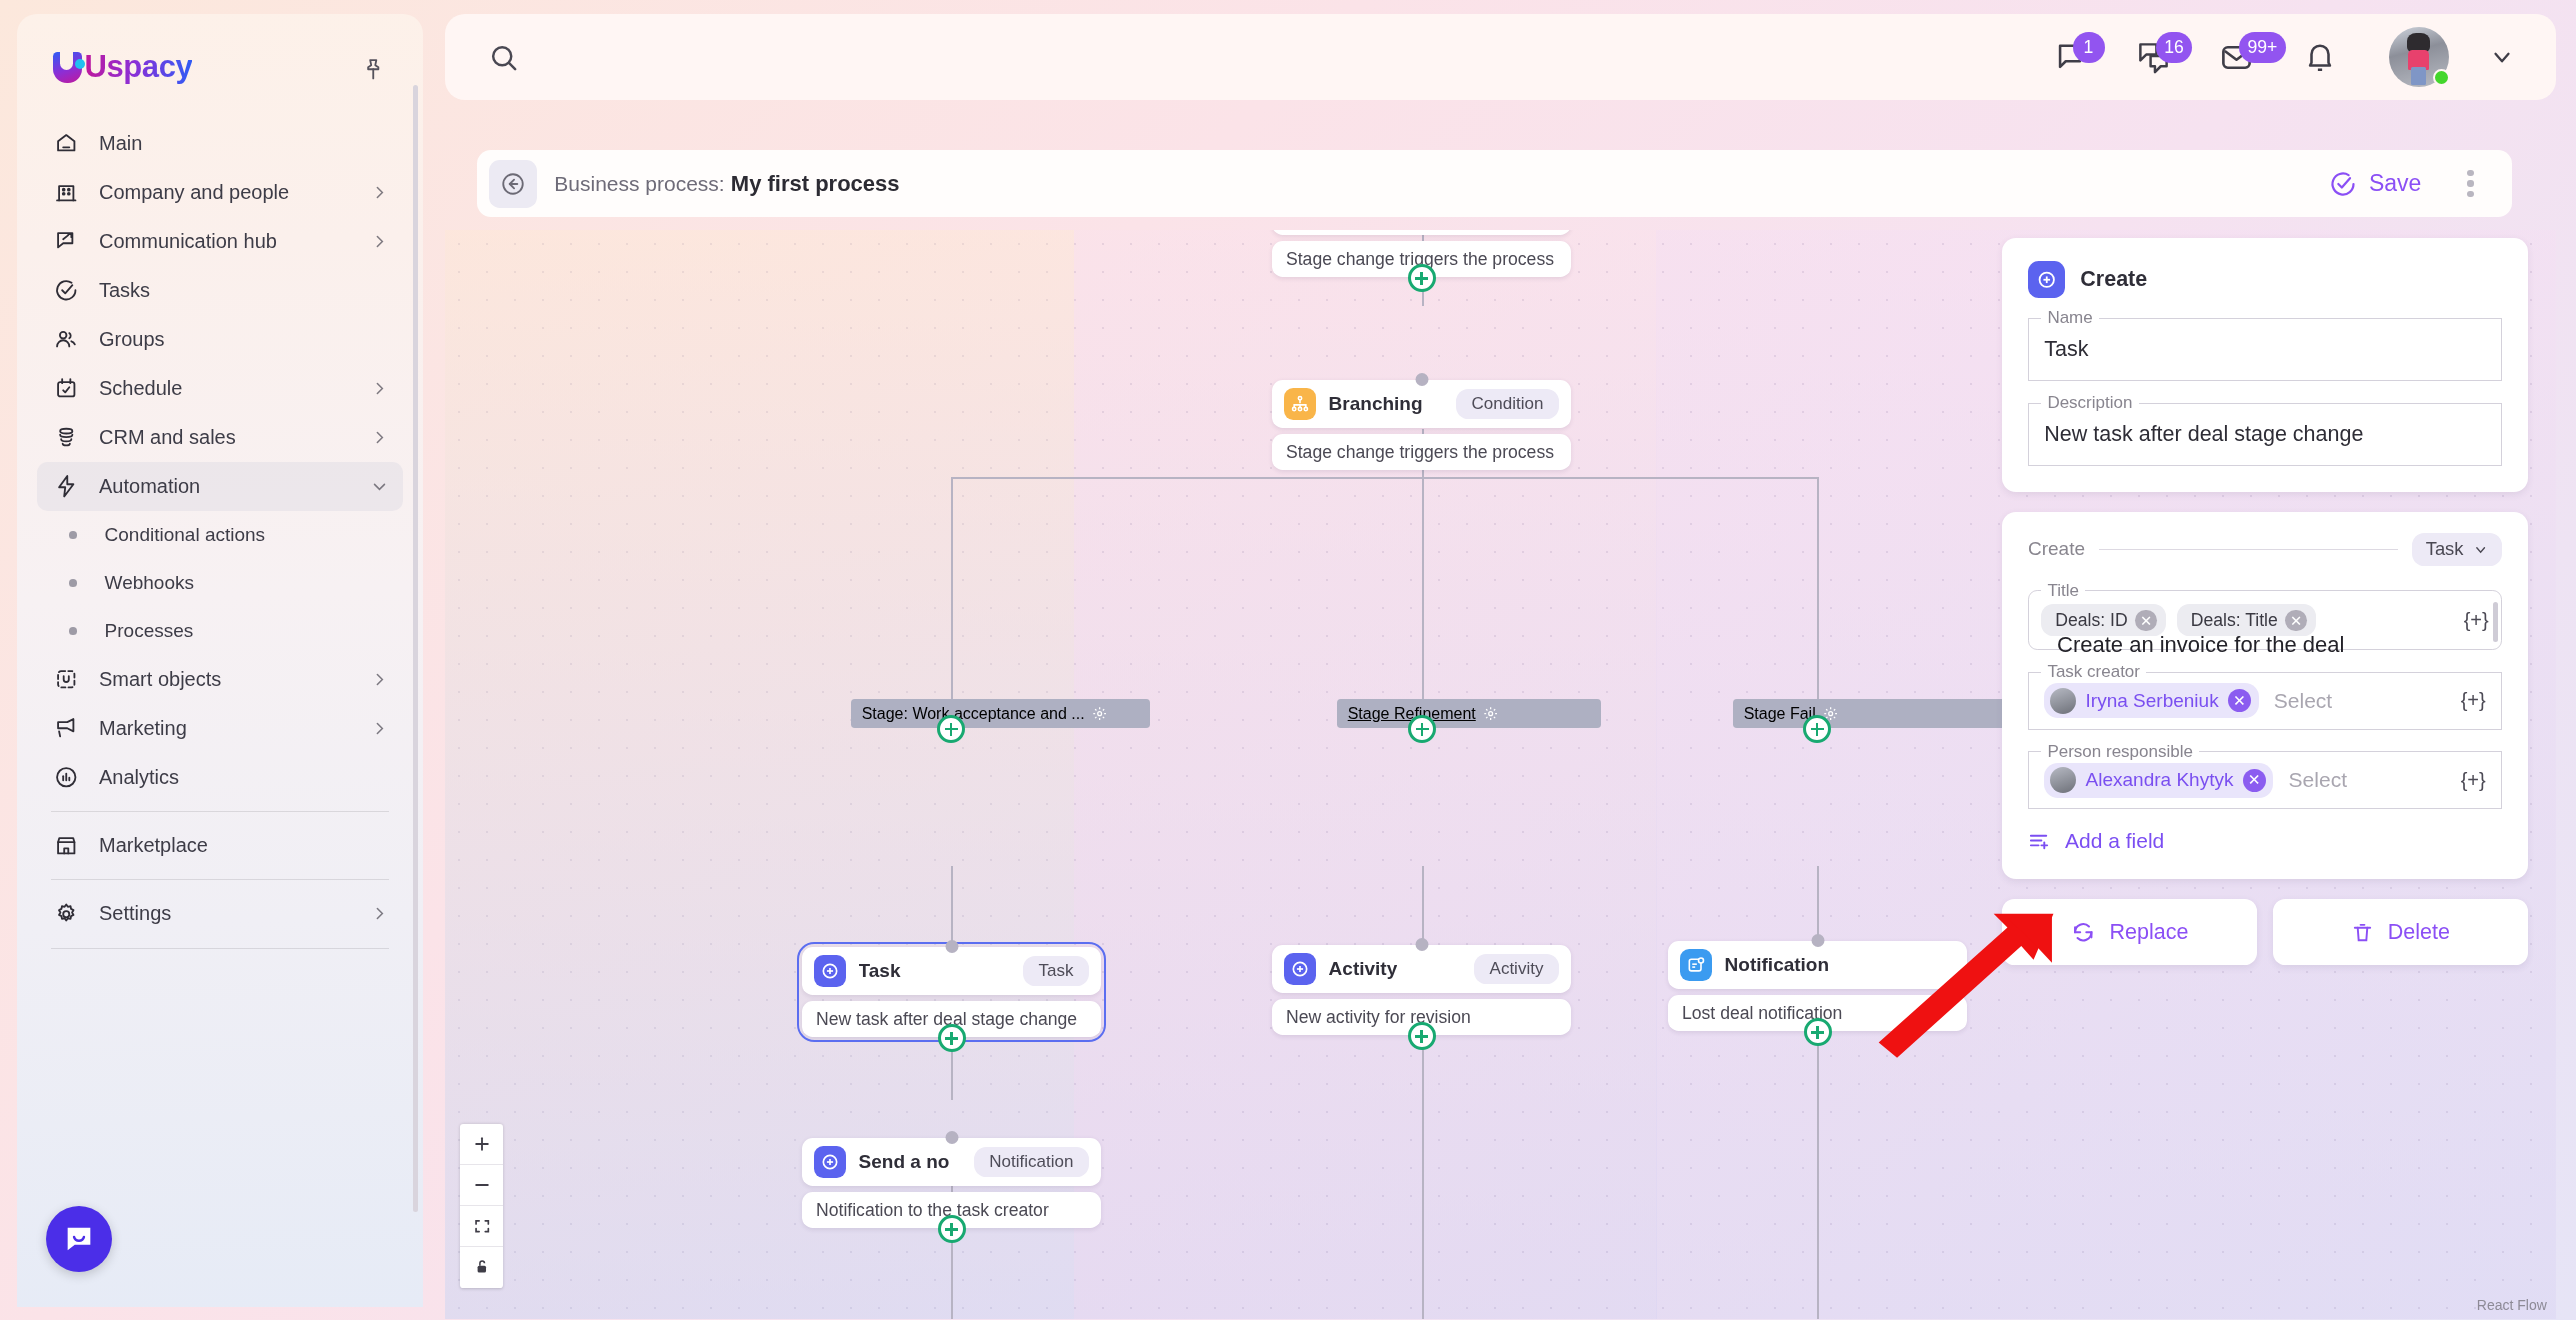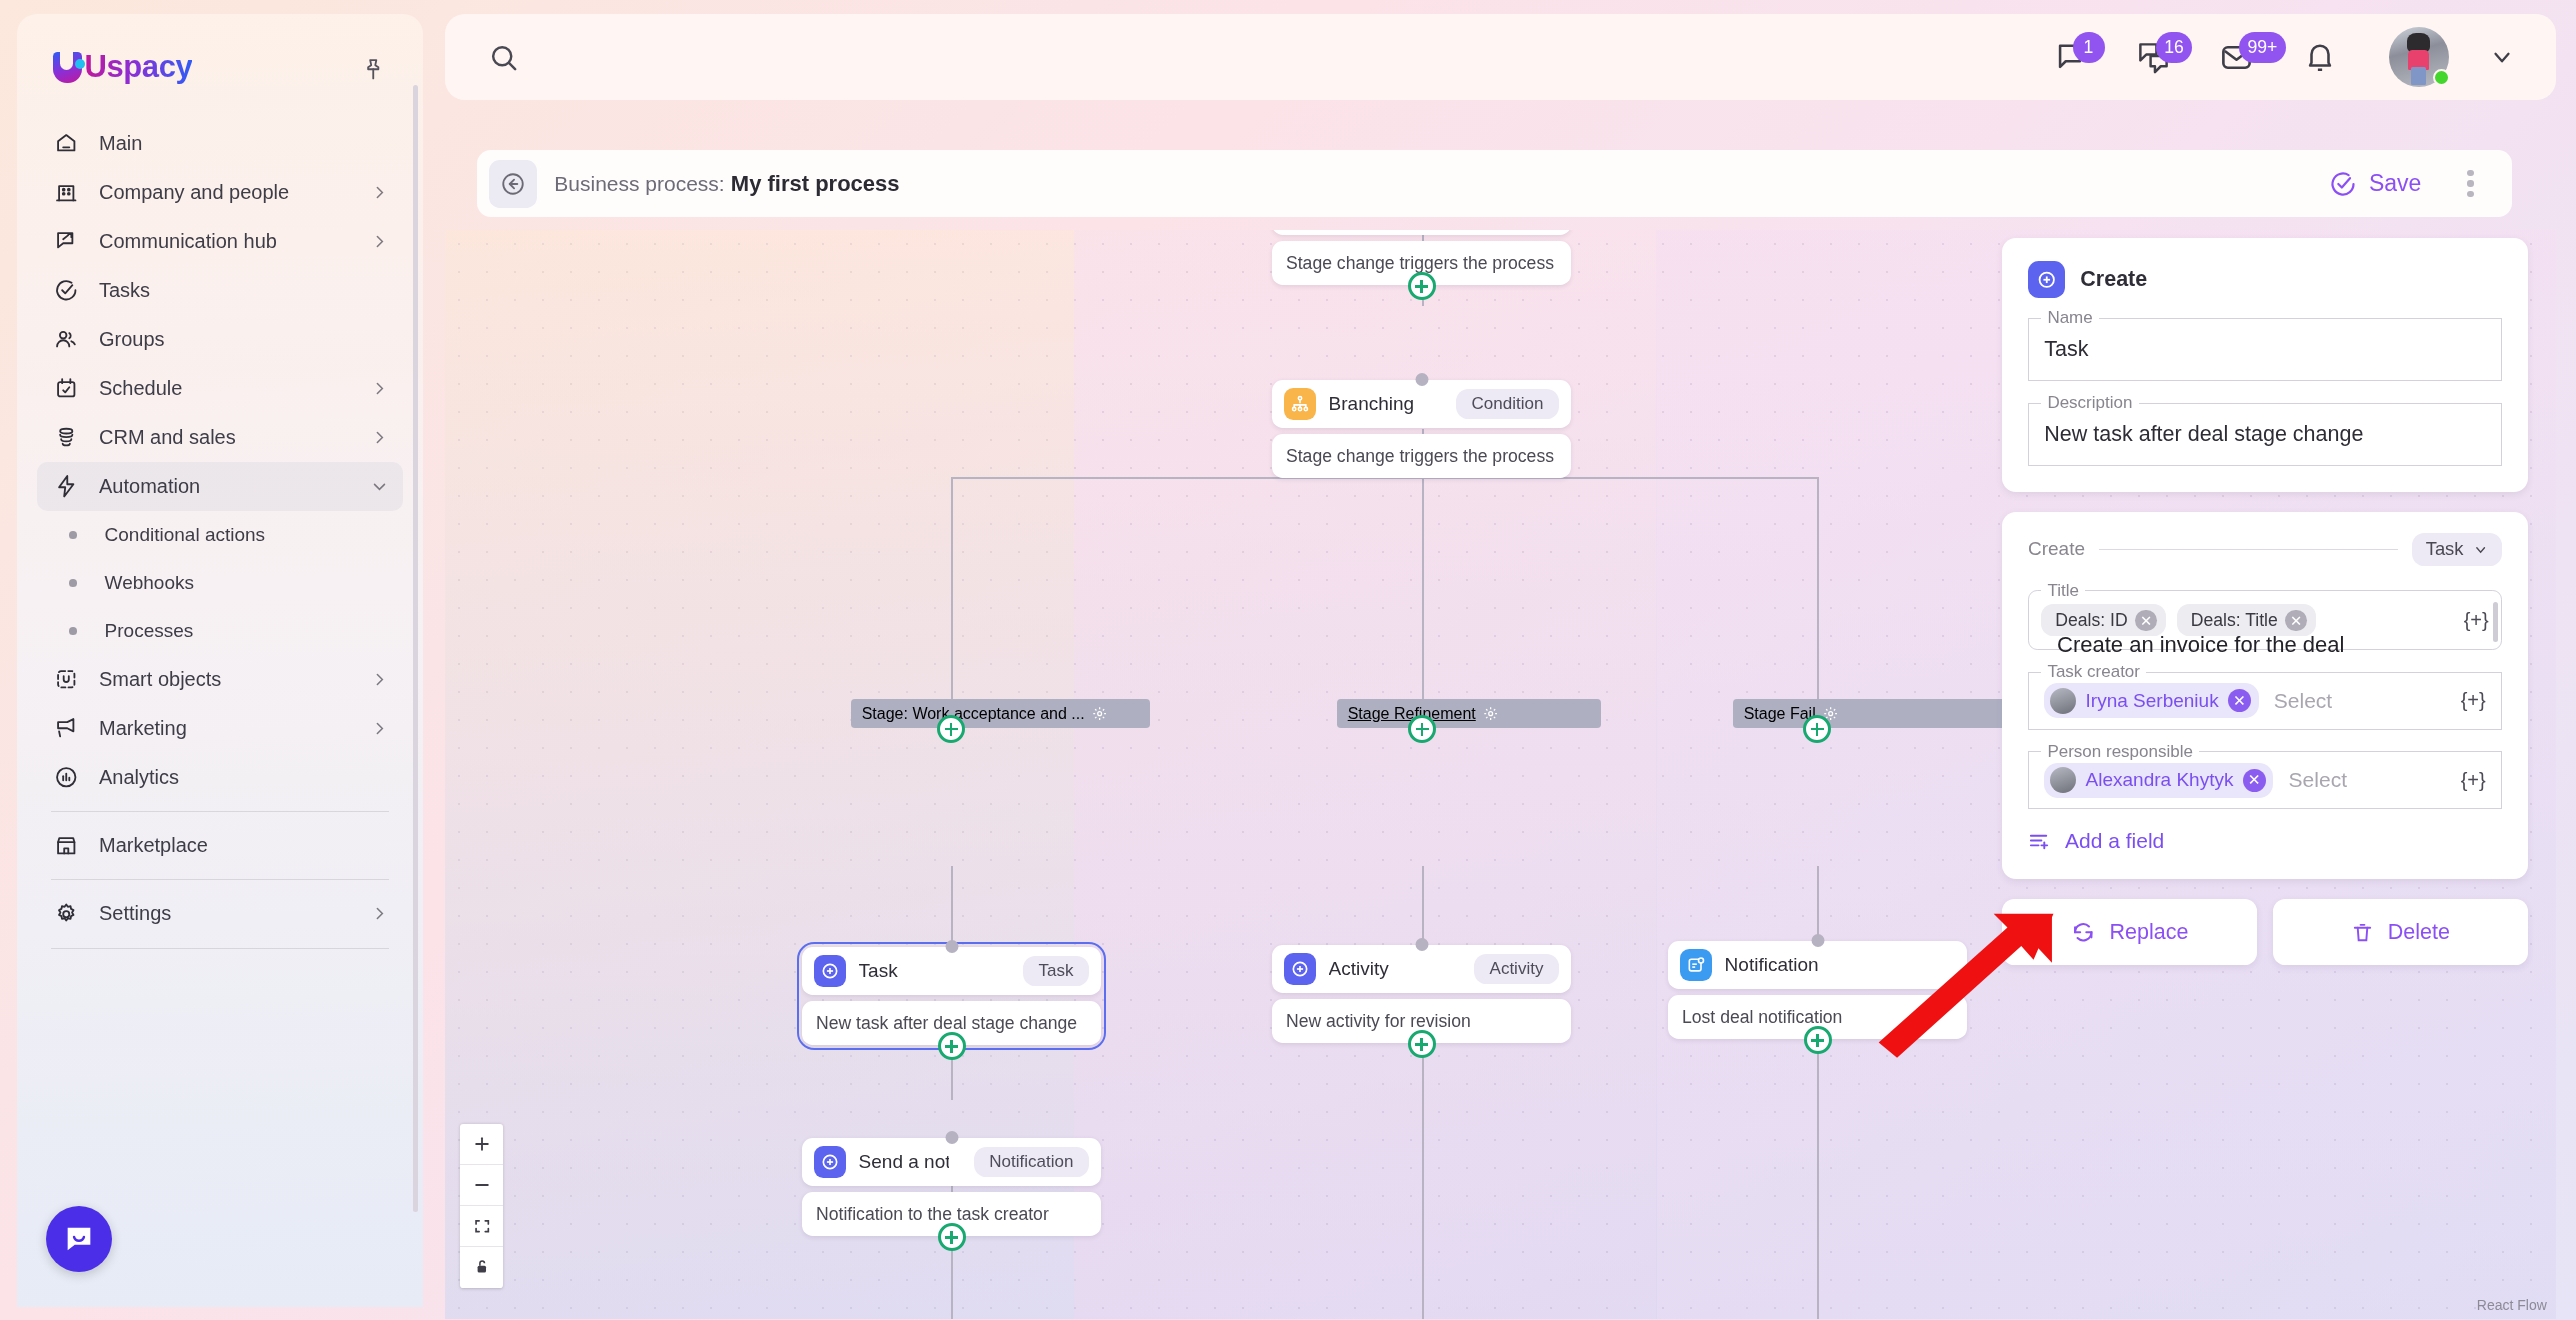--- a/index.html
+++ b/index.html
@@ -111,27 +111,27 @@
   }
   .swimlane { position: absolute; top: 0; height: 100%; }
 
   .rf-node { position: absolute; width: 299px; }
   .rf-card {
     background: #ffffff; border-radius: 10.7px; height: 48px;
     display: flex; align-items: center; padding: 0 12.3px; gap: 12.3px;
     box-shadow: 0 1.5px 4.6px rgba(60,40,90,.10);
   }
   .rf-ico { width: 32px; height: 32px; border-radius: 9.2px; display: flex; align-items: center; justify-content: center; flex: 0 0 32px; }
-  .rf-name { font-size: 19px; font-weight: 400; color: #2f2e38; white-space: nowrap; overflow: hidden; }
+  .rf-name { font-size: 19px; font-weight: 700; color: #2f2e38; white-space: nowrap; overflow: hidden; }
   .rf-flex { flex: 1; }
   .rf-tag {
     background: #edeaf6; color: #4e4c58; font-size: 17px; border-radius: 12.3px; padding: 5.4px 15.3px; white-space: nowrap;
   }
   .rf-sub {
-    margin-top: 6.1px; background: #ffffff; border-radius: 10.7px; height: 44px;
+    margin-top: 6.1px; background: #ffffff; border-radius: 10.7px; height: 36px;
     display: flex; align-items: center; padding: 0 14px; font-size: 17.6px; color: #4b4954;
     box-shadow: 0 1.5px 4.6px rgba(60,40,90,.10); white-space: nowrap; overflow: hidden;
   }
   .rf-node.selected { outline: 2.3px solid #5b6ef0; border-radius: 12.3px; outline-offset: 3.8px; }
 
   .handle-top { position: absolute; left: 50%; top: -7px; transform: translateX(-50%); width: 13px; height: 13px; border-radius: 50%; background: #b6b2c2; }
   .handle-plus {
     position: absolute; left: 50%; bottom: -15.3px; transform: translateX(-50%);
     width: 28px; height: 28px; border-radius: 50%; background: #fff; border: 3.1px solid #18a971;
     display: flex; align-items: center; justify-content: center; cursor: pointer; z-index: 5;

